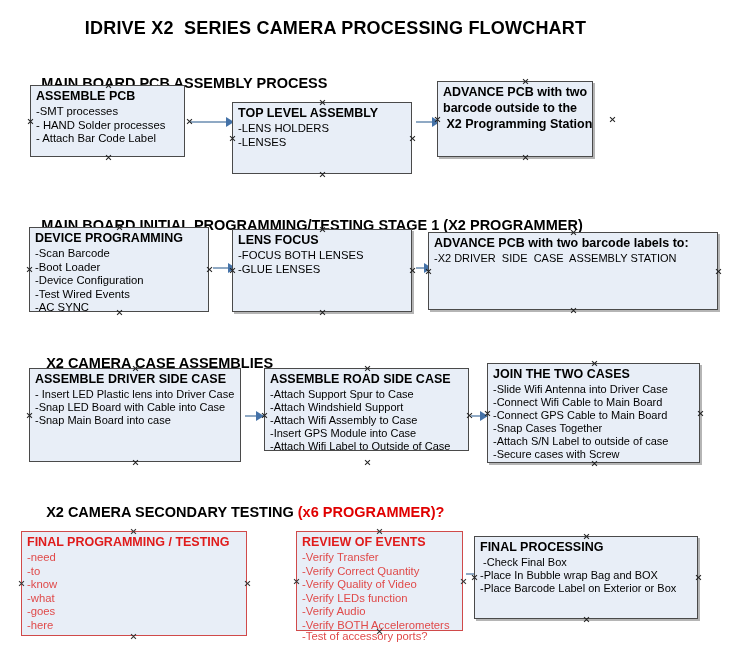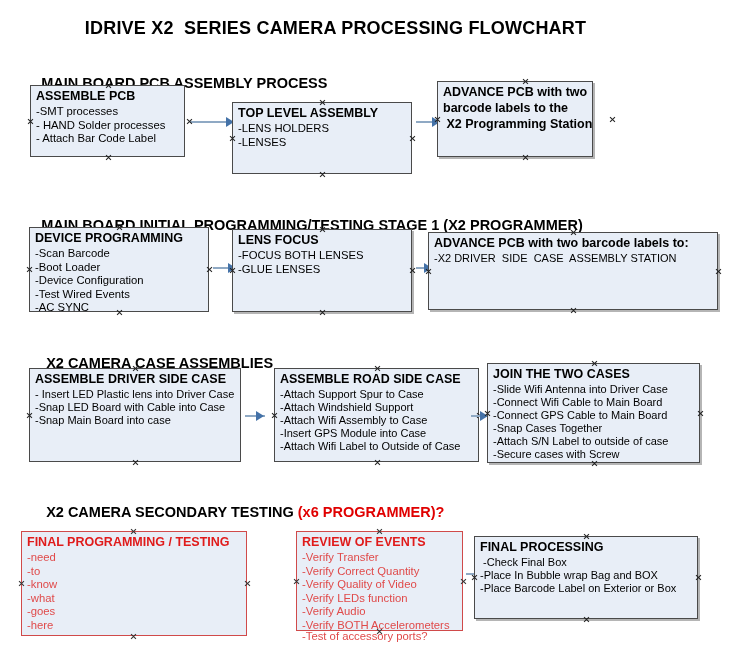--- a/index.html
+++ b/index.html
@@ -154,21 +154,21 @@
     <span class="handle" style="left:86px; top:-4px;"></span>
     <span class="handle" style="left:86px; top:68px;"></span>
     <span class="handle" style="left:176px; top:32px;"></span>
   </div>
 
   <div class="conn" style="left:416px; top:121px; width:22px;"></div>
   <div class="conn-head" style="left:432px; top:117px;"></div>
 
   <div class="box shadow" style="left:437px; top:81px; width:156px; height:76px;">
     <div class="box-title">ADVANCE PCB with two</div>
-    <div class="box-title">barcode labels to the</div>
+    <div class="box-title">barcode outside to the</div>
     <div class="box-title"> X2 Programming Station</div>
     <span class="handle" style="left:-4px; top:34px;"></span>
     <span class="handle" style="left:84px; top:-4px;"></span>
     <span class="handle" style="left:84px; top:72px;"></span>
     <span class="handle" style="left:171px; top:34px;"></span>
   </div>
 
   <div class="section-head" style="left:25px; top:201px;">
     <span>MAIN BOARD INITIAL PROGRAMMING/TESTING STAGE 1 (X2 PROGRAMMER)</span>
   </div>
@@ -221,21 +221,21 @@
     <div class="box-line small">-Snap LED Board with Cable into Case</div>
     <div class="box-line small">-Snap Main Board into case</div>
     <span class="handle" style="left:-4px; top:43px;"></span>
     <span class="handle" style="left:102px; top:-4px;"></span>
     <span class="handle" style="left:102px; top:90px;"></span>
   </div>
 
   <div class="conn" style="left:245px; top:415px; width:20px;"></div>
   <div class="conn-head" style="left:256px; top:411px;"></div>
 
-  <div class="box" style="left:274px; top:368px; width:205px; height:94px;">
+  <div class="box" style="left:264px; top:368px; width:205px; height:83px;">
     <div class="box-title">ASSEMBLE ROAD SIDE CASE</div>
     <div class="box-line small">-Attach Support Spur to Case</div>
     <div class="box-line small">-Attach Windshield Support</div>
     <div class="box-line small">-Attach Wifi Assembly to Case</div>
     <div class="box-line small">-Insert GPS Module into Case</div>
     <div class="box-line small">-Attach Wifi Label to Outside of Case</div>
     <span class="handle" style="left:-4px; top:43px;"></span>
     <span class="handle" style="left:99px; top:-4px;"></span>
     <span class="handle" style="left:99px; top:90px;"></span>
     <span class="handle" style="left:201px; top:43px;"></span>

